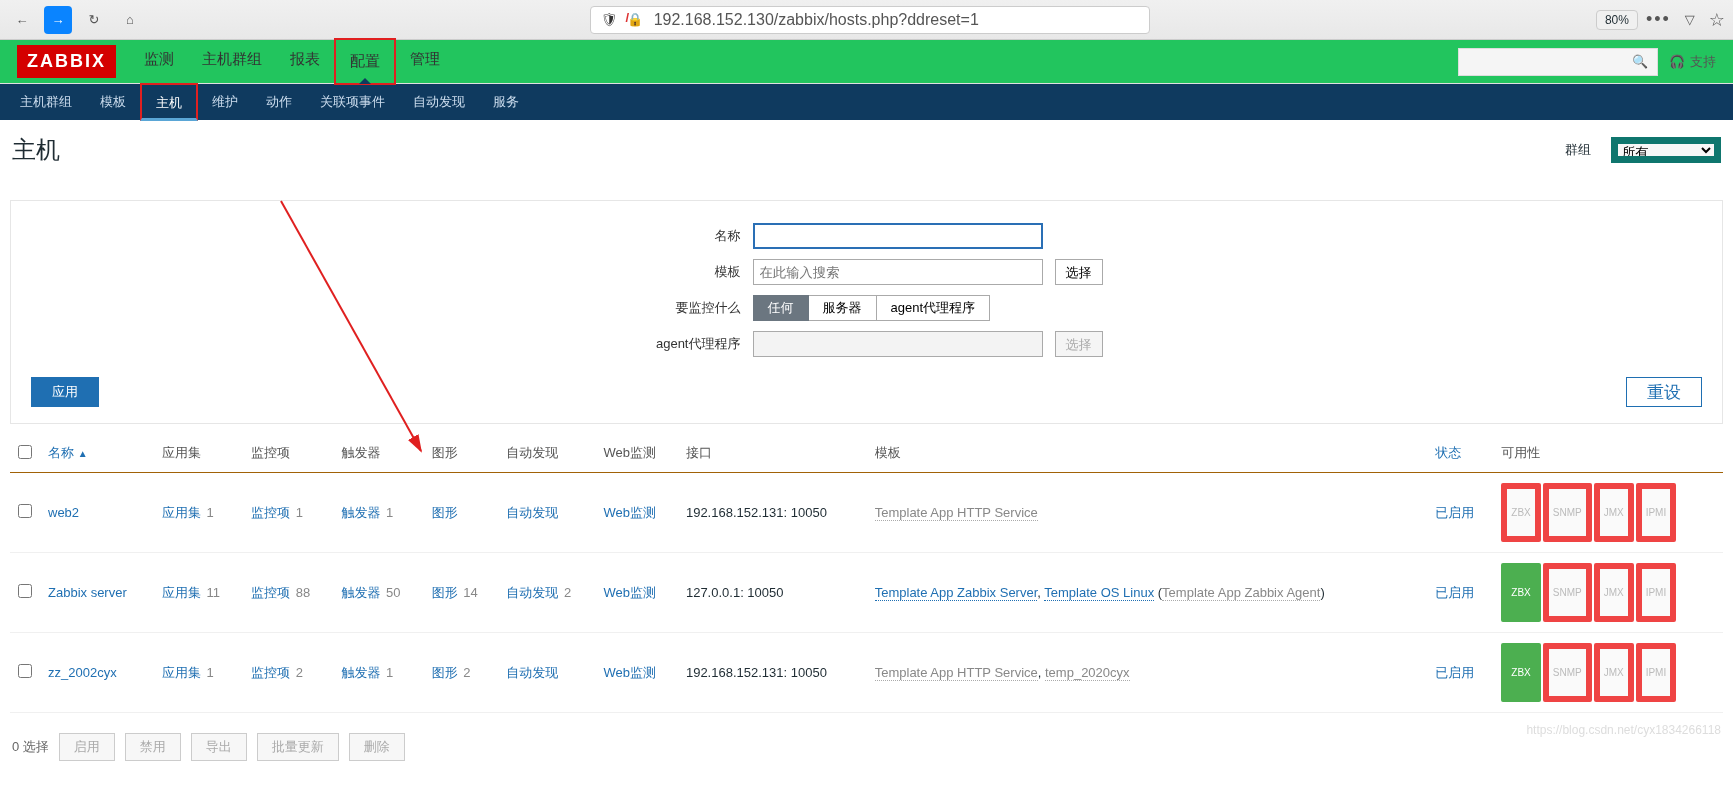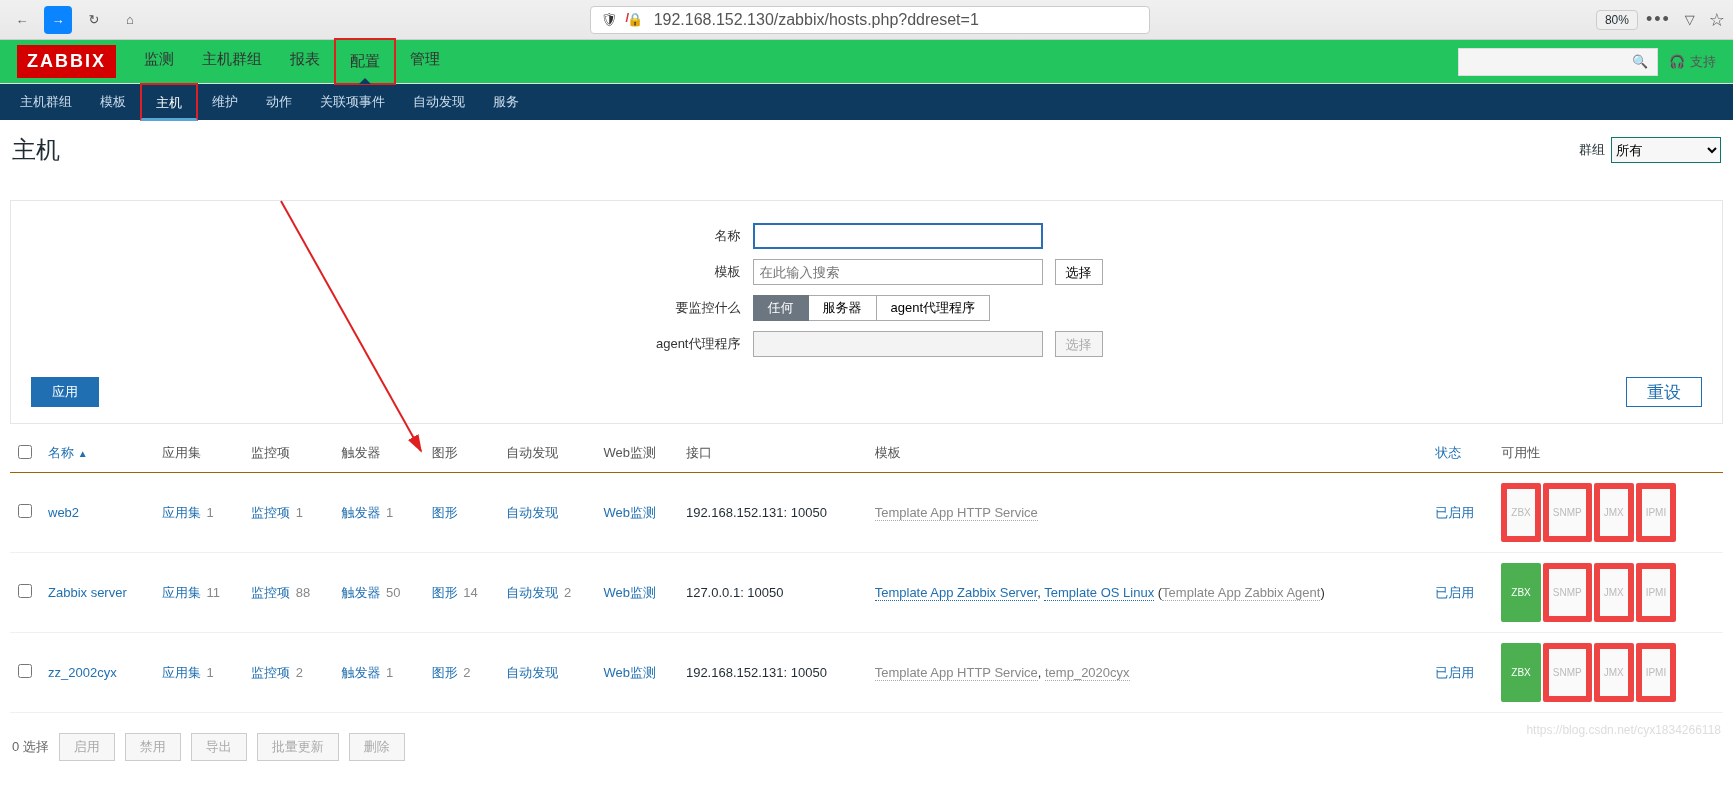--- a/index.html
+++ b/index.html
@@ -28,22 +28,22 @@
 .support { display: flex; align-items: center; gap: 4px; color: #555; font-size: 13px; }
 
 
 .sub-nav { background: #0f3a5f; height: 36px; display: flex; align-items: center; padding: 0 6px; }
 .sub-nav a { color: #cde; text-decoration: none; padding: 9px 14px; font-size: 13px; }
 .sub-nav a.active { color: #fff; border-bottom: 3px solid #5aa6d6; padding-bottom: 6px; }
 
 
 .page-title-row { display: flex; align-items: center; padding: 14px 12px 10px; }
 .page-title-row h1 { font-size: 24px; font-weight: normal; }
-.group-filter { margin-left: auto; display: flex; align-items: center; gap: 6px; font-size: 13px; }
-.group-filter select { height: 26px; width: 110px; border: 1px solid #0f766e; background: #f7f7f7; }
+.group-filter { margin-left: auto; display: flex; align-items: center; gap: 12px; font-size: 13px; }
+.group-filter select { height: 26px; width: 110px; border: 7px solid #0f766e; background: #f7f7f7; margin-left: 8px; }
 
 
 .filter-panel { margin: 24px 10px 10px; border: 1px solid #e6e6e6; background: #fff; padding: 22px 20px 16px; }
 .filter-grid { display: flex; justify-content: center; gap: 80px; }
 .filter-col { display: flex; flex-direction: column; gap: 10px; }
 .filter-row { display: flex; align-items: center; gap: 12px; }
 .filter-row label { width: 110px; text-align: right; color: #333; font-size: 13px; }
 .filter-row input[type=text] { height: 26px; border: 1px solid #aaa; padding: 0 6px; width: 290px; }
 .filter-row input.focused { border: 2px solid #2a6fb5; }
 .btn-small { height: 26px; border: 1px solid #aaa; background: #fff; padding: 4px 10px; cursor: pointer; font-size: 13px; }

